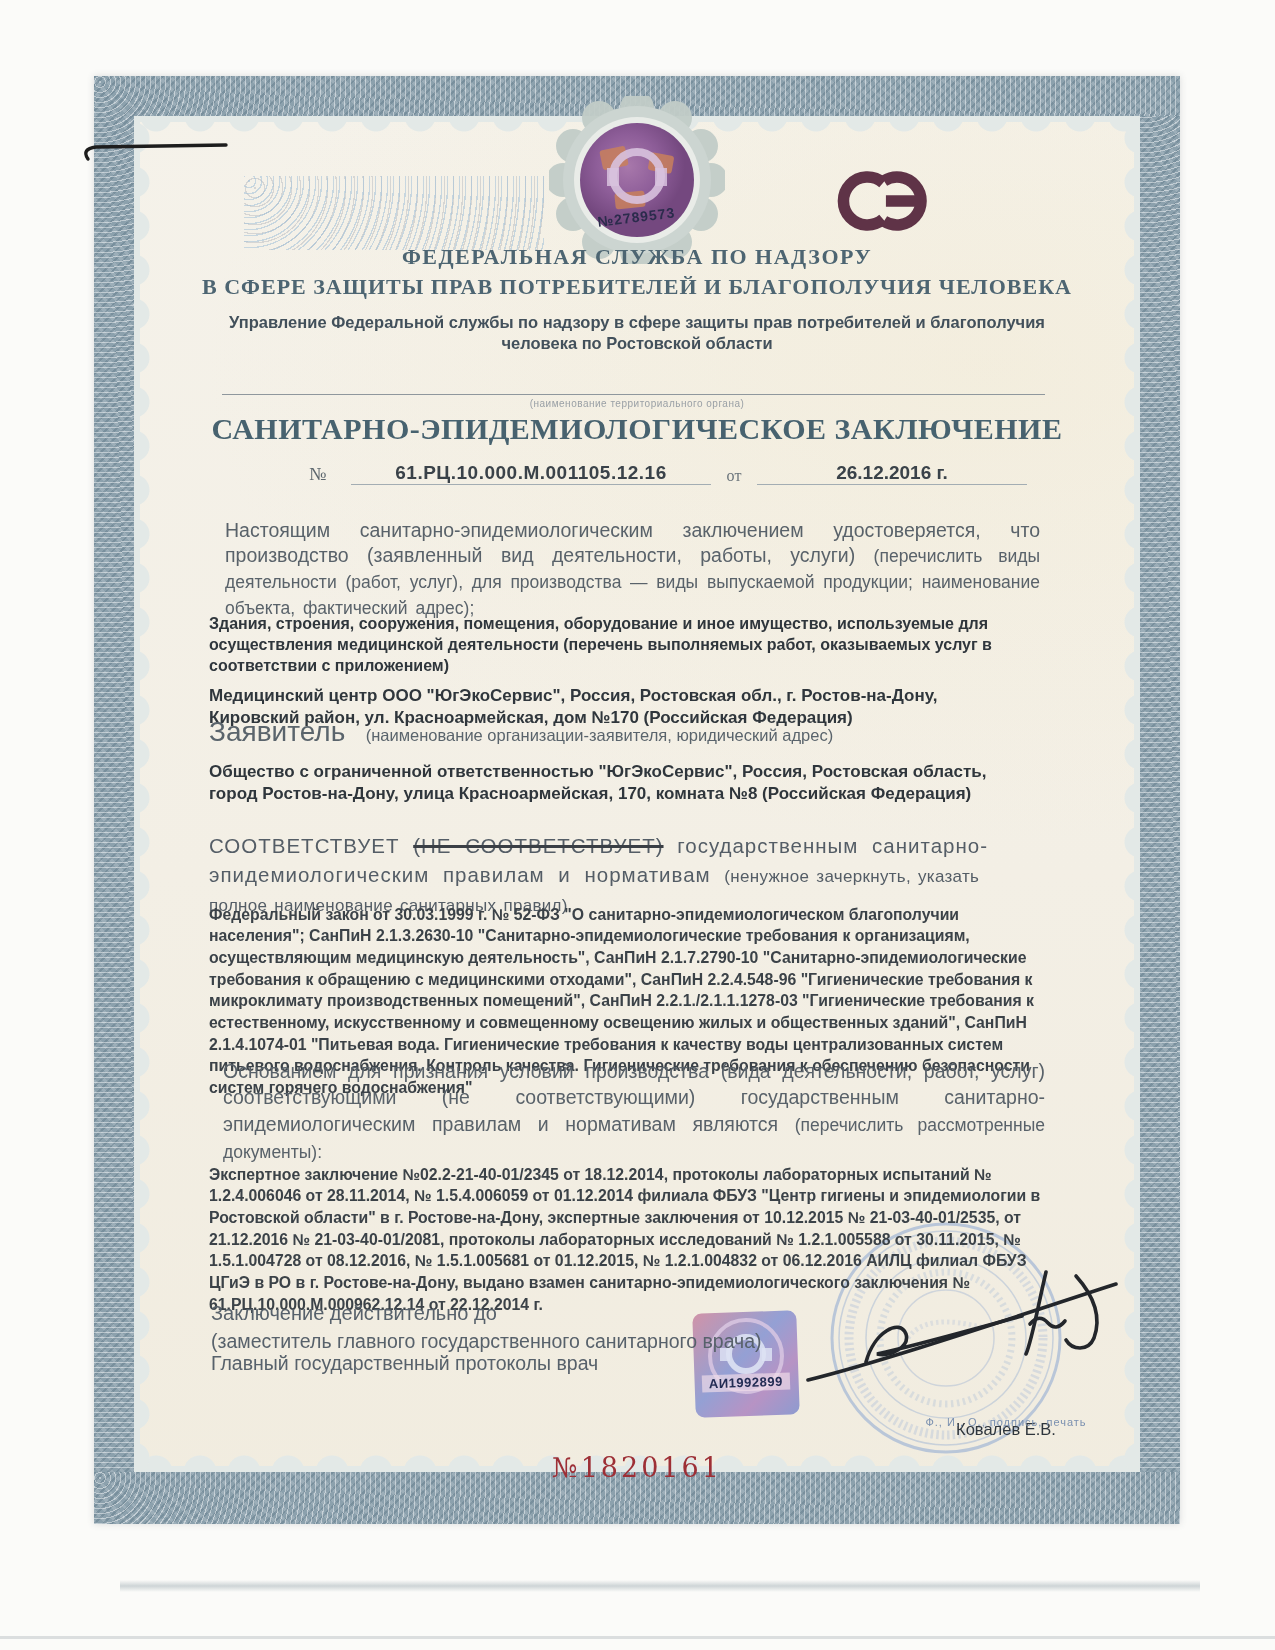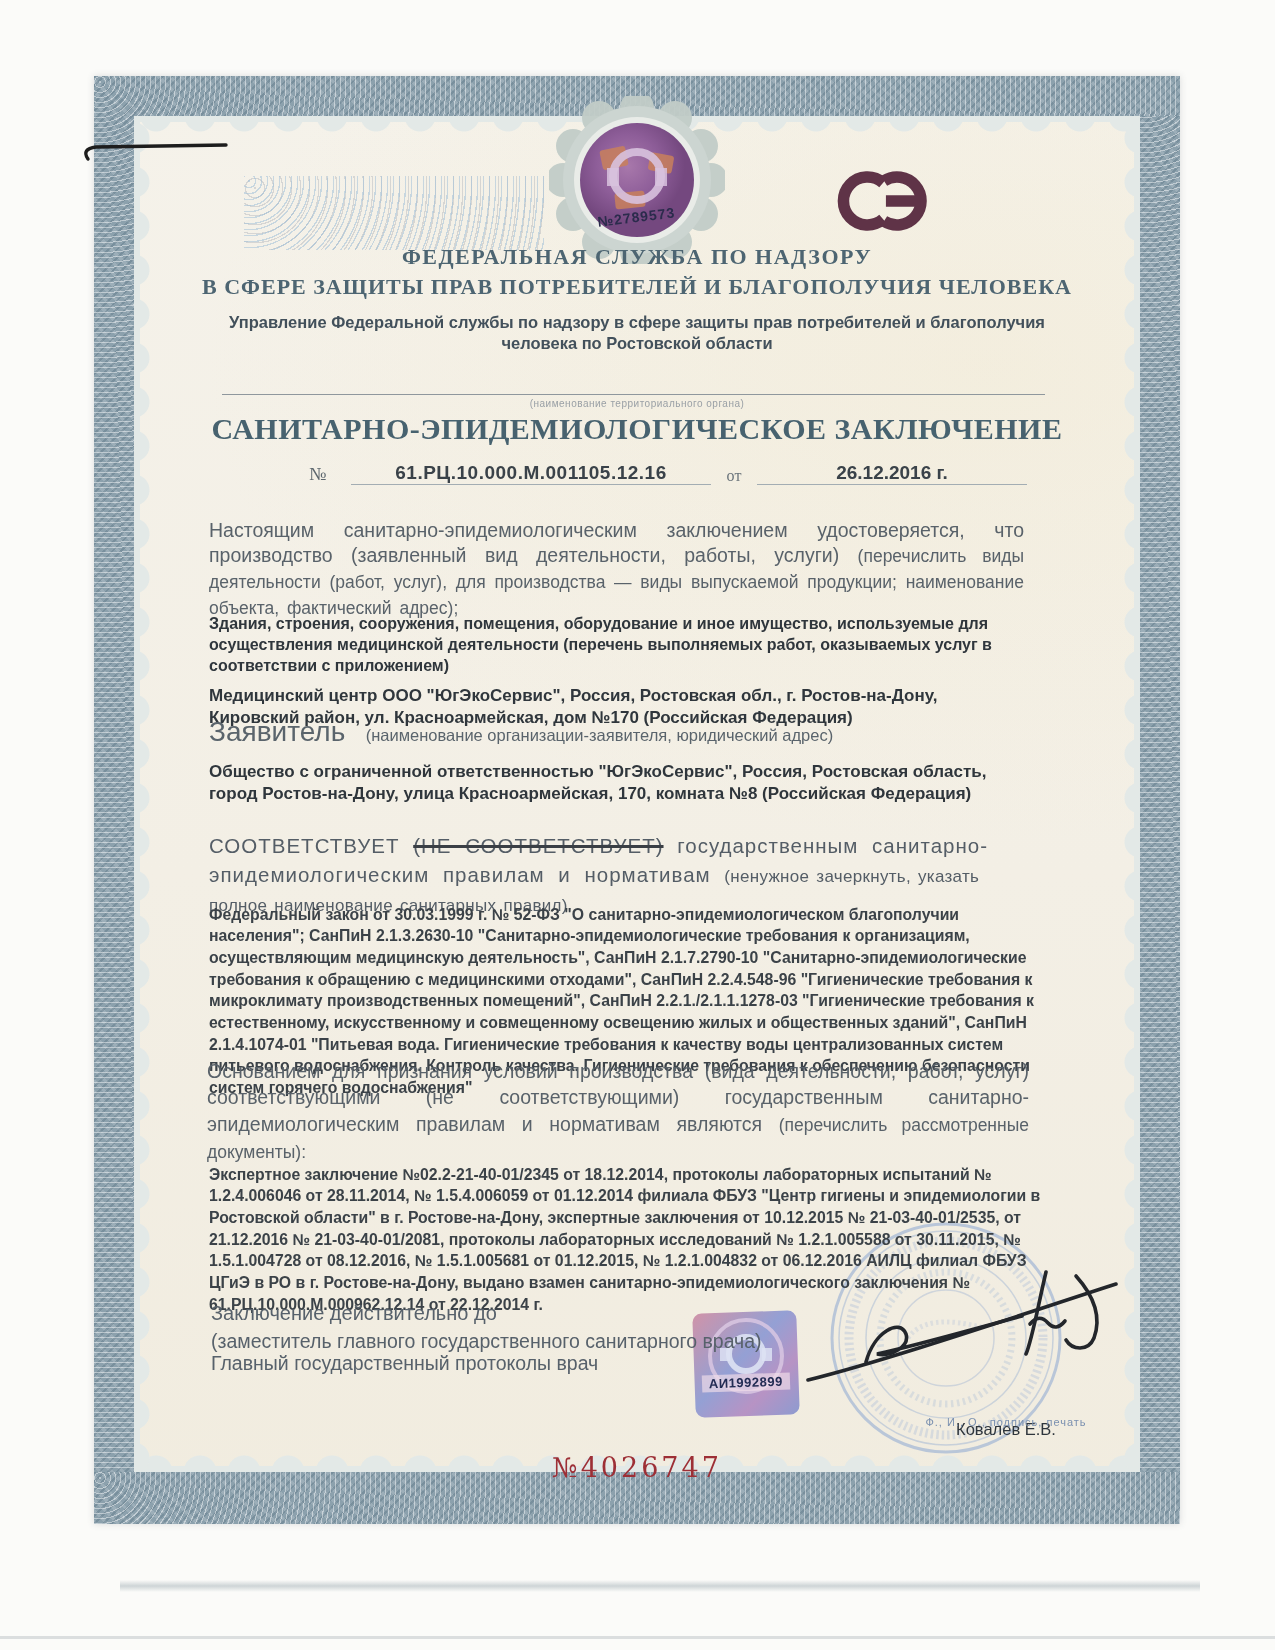--- a/index.html
+++ b/index.html
@@ -82,21 +82,21 @@
   .doc-title{left:40px;right:40px;top:336px;text-align:center;font-family:Liberation Serif, serif;
        font-weight:bold;font-size:30px;letter-spacing:.5px;color:#47626f;}
   .numrow{left:215px;top:386px;display:flex;align-items:flex-end;z-index:2;}
   .nlabel{font-family:"Liberation Serif",serif;font-size:18px;color:#5c666d;width:42px;}
   .fill{border-bottom:1.5px solid #a3adb3;text-align:center;padding-bottom:0;
         font-weight:bold;color:#3a4249;font-size:19px;}
   .nval{flex:0 0 360px;letter-spacing:.5px;}
   .nfrom{font-family:"Liberation Serif",serif;font-size:16px;color:#6a737a;width:46px;text-align:center;}
   .dval{flex:0 0 270px;}
 
-  .para{color:#59626a;text-align:justify;}
+  .para{color:#59626a;text-align:justify;margin-left:16px;}
   .certify{left:115px;top:422px;width:815px;font-size:19.5px;line-height:1.32;word-spacing:5px;}
   .certify .note{font-size:17.5px;word-spacing:3px;}
   .bold-dark{color:#2f363c;font-weight:bold;}
   .objectp{left:115px;top:522px;width:822px;font-size:16px;line-height:1.3;}
   .facility{left:115px;top:592px;width:822px;font-size:17px;line-height:1.3;}
   .applicant-row{left:115px;top:640px;color:#5a646c;}
   .applicant-row .lab{font-size:28px;margin-top:32px;}
   .applicant-row .cap{font-size:16.5px;margin-left:16px;}
   .applicantp{left:115px;top:668px;width:822px;font-size:17px;line-height:1.32;}
   .conform{left:115px;top:734px;width:832px;font-size:20.5px;line-height:1.42;color:#545d66;
@@ -252,20 +252,20 @@
       <path d="M72,108 C80,78 106,64 112,80 C116,93 96,103 83,100 C120,92 176,76 228,62"></path>
       <path d="M252,18 C244,52 238,86 232,100"></path>
       <path d="M236,70 q9,-11 18,-1 q8,9 17,-2"></path>
       <path d="M282,22 C300,42 308,62 300,84 C294,98 278,96 272,86"></path>
     </g>
   </svg>
 
   <div class="tb signer">Ковалев Е.В.</div>
   <div class="tb signer-cap">Ф., И., О., подпись, печать</div>
 
-  <div class="tb serial">№4026747</div>
+  <div class="tb serial">№1820161</div>
 </div>
 
 <svg class="paperclip" viewBox="0 0 156 26">
   <path d="M10,21 q-7,-10 8,-12 L148,7" fill="none" stroke="#1d1d1d" stroke-width="3.4" stroke-linecap="round"></path>
 </svg>
 <div class="scanline1"></div>
 <div class="scanline2"></div>
 
 </body></html>

